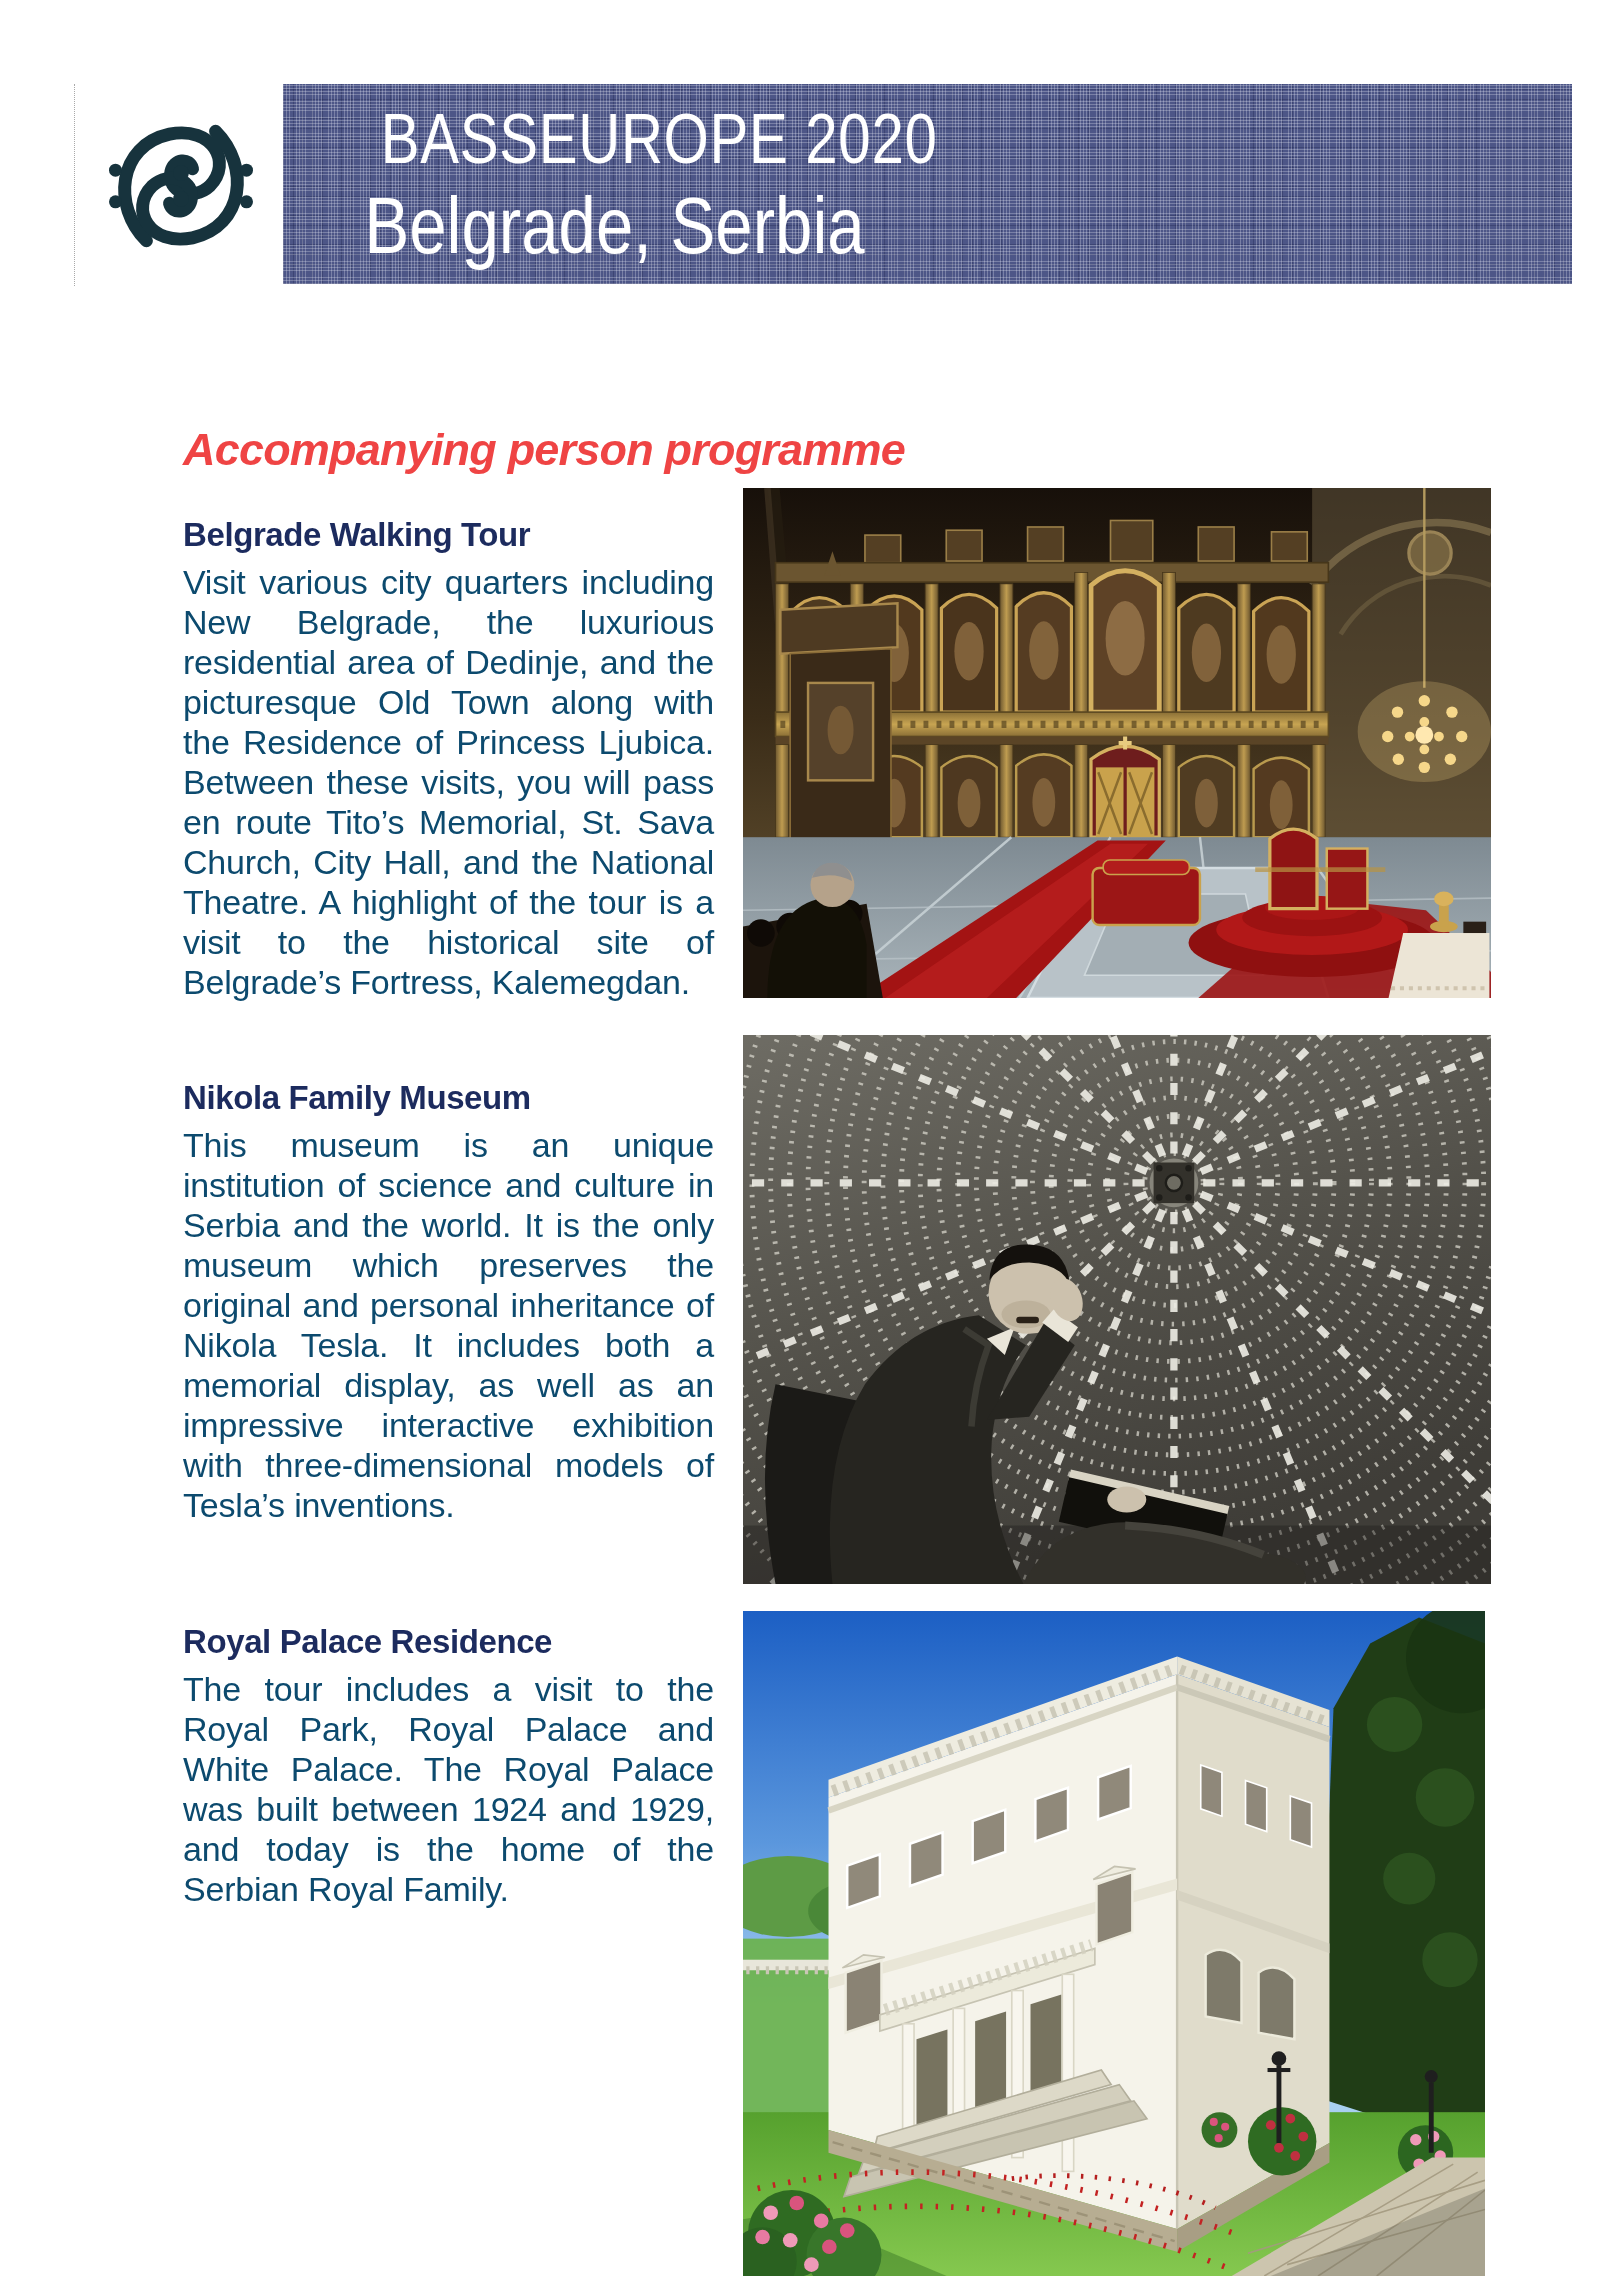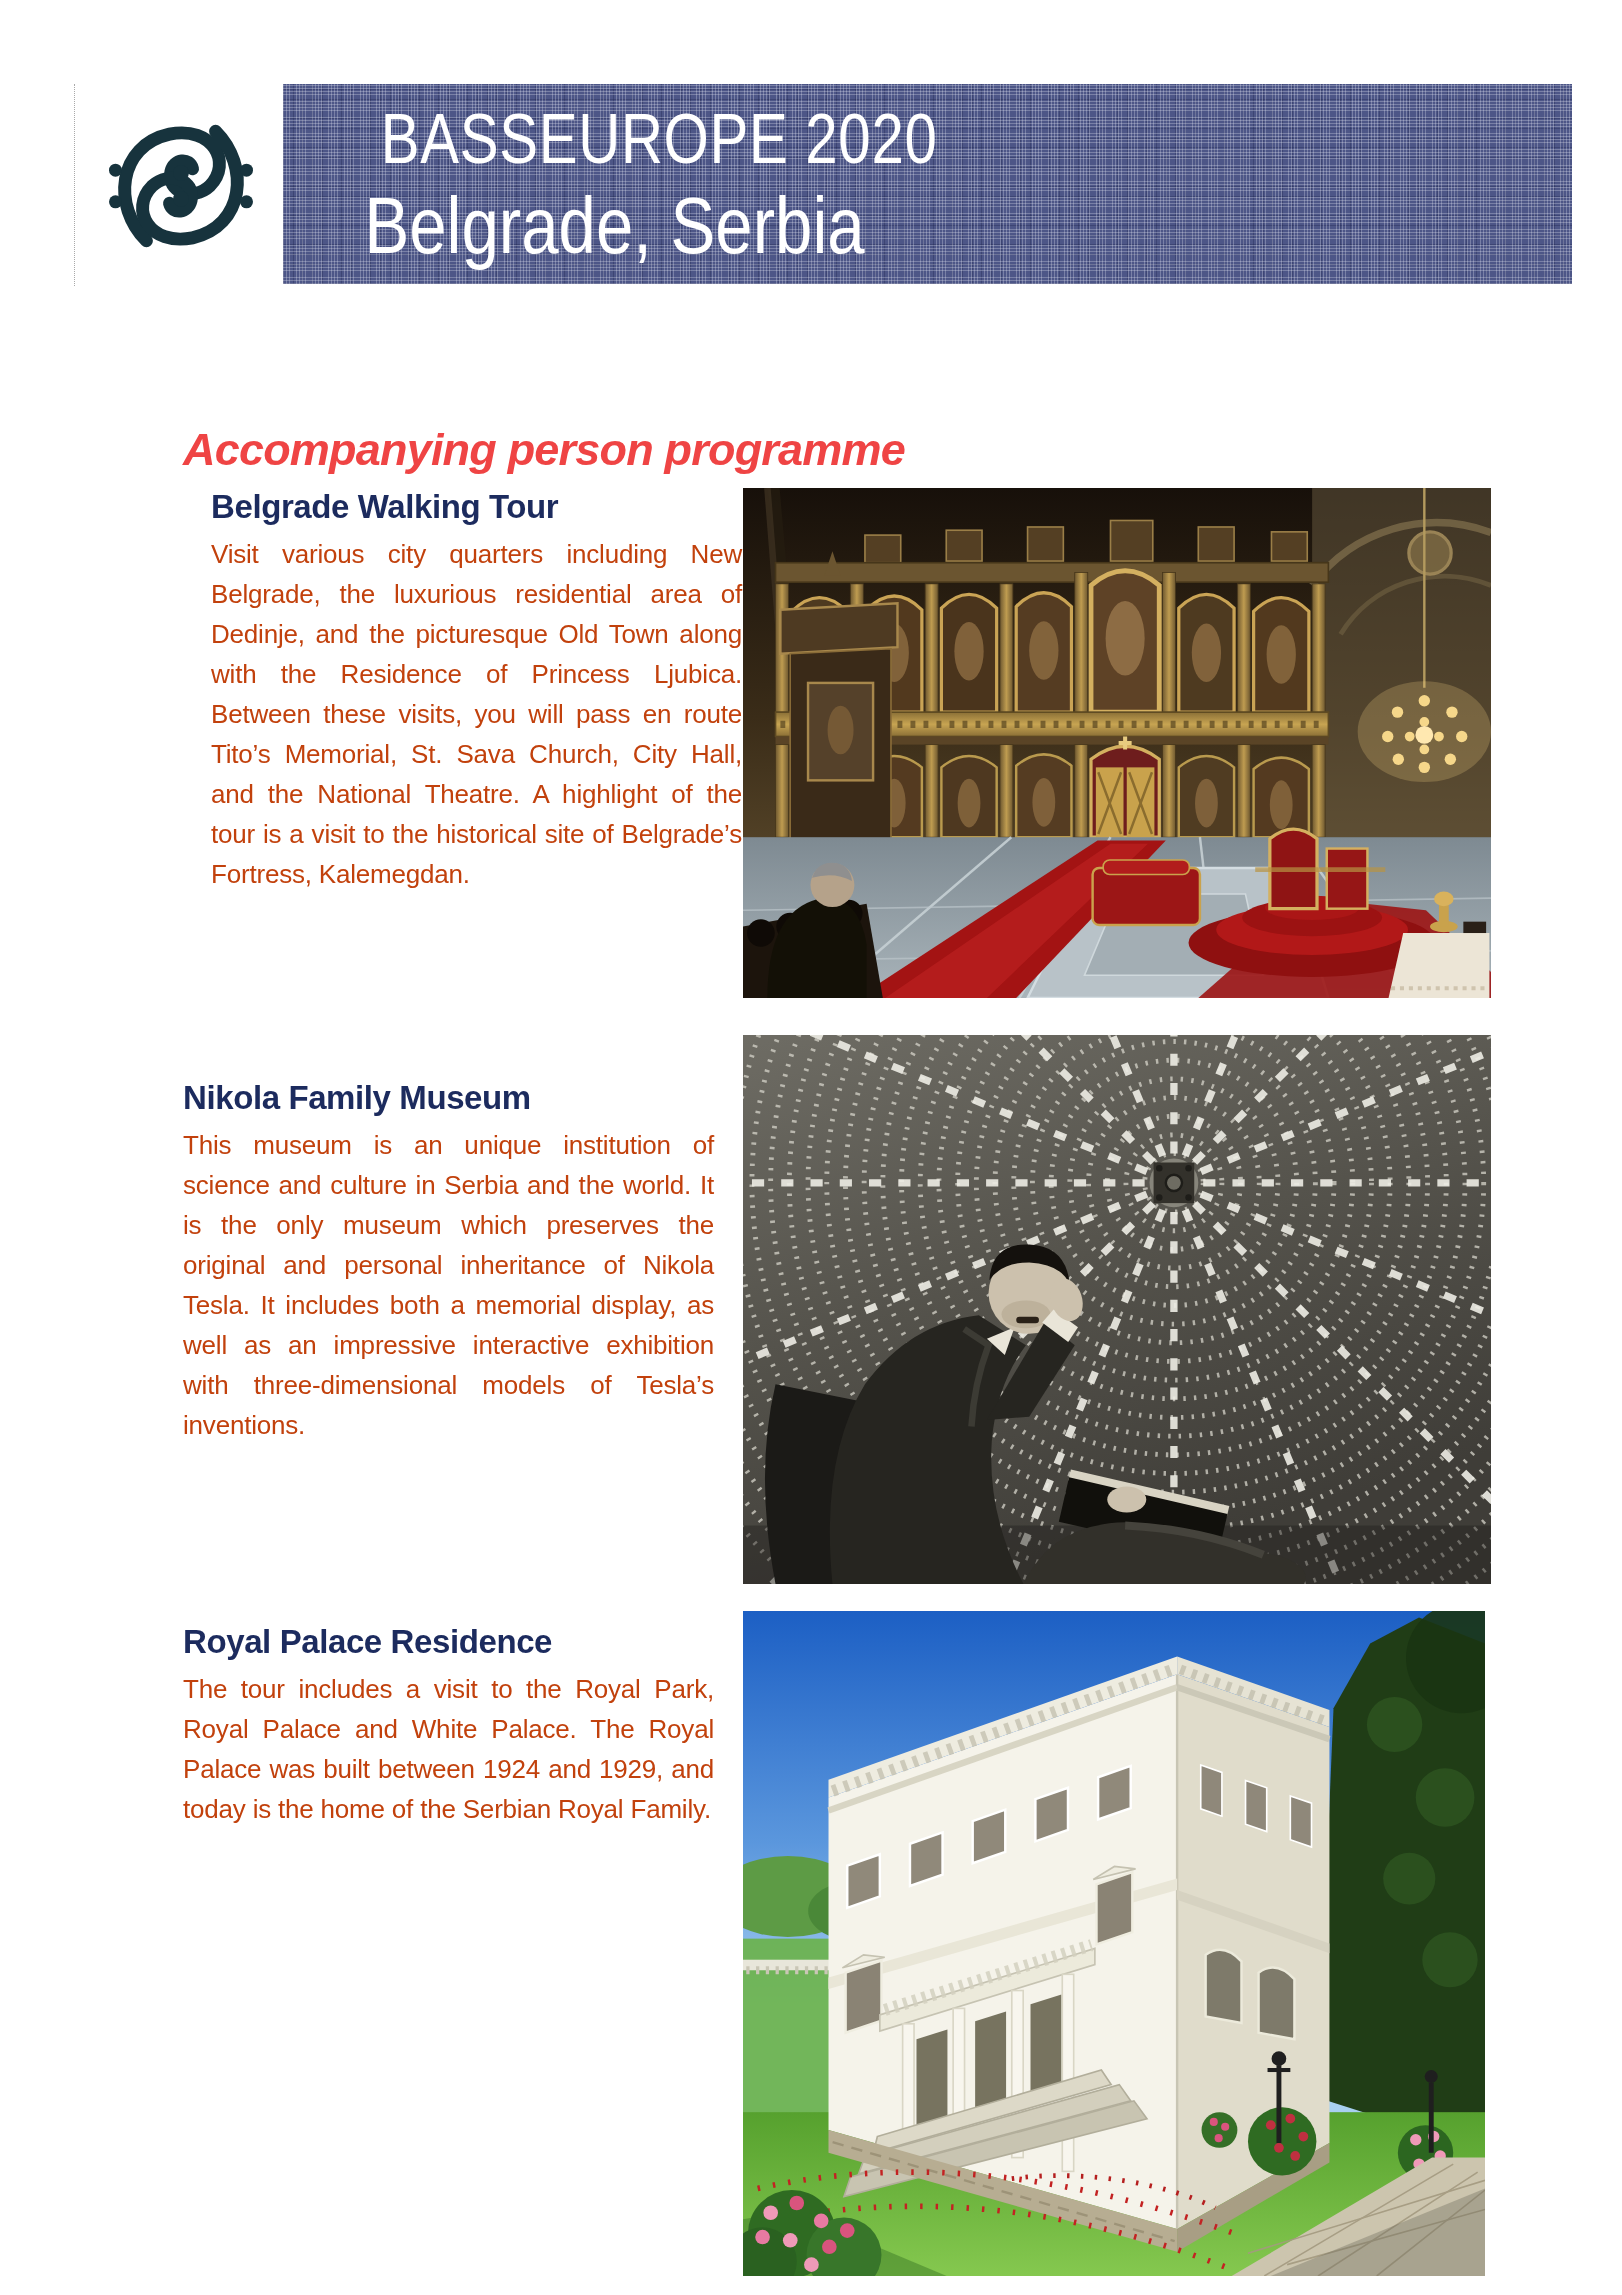--- a/index.html
+++ b/index.html
@@ -29,23 +29,23 @@
     transform:scaleX(0.82);transform-origin:center;font-weight:400;letter-spacing:0.8px;}
   .banner-line2{color:#fff;font-size:79px;line-height:1;white-space:nowrap;
     transform:scaleX(0.85);transform-origin:center;font-weight:400;}
   
   .page-title{
     position:absolute;left:183px;top:424px;margin:0;width:811px;
     font-size:45px;font-weight:700;color:#ef4444;letter-spacing:-0.8px;font-style:italic;
   }
   .text-block{position:absolute;left:183px;width:531px;}
   .text-block h2{margin:0 0 8px 0;font-size:33px;font-weight:700;color:#1c2b5e;letter-spacing:-0.4px;}
-  .text-block p{margin:0;font-size:26px;line-height:40px;color:#c2410c;
+  .text-block p{margin:0;font-size:34px;line-height:40px;color:#0c4a6e;
     text-align:justify;letter-spacing:-0.2px;}
-  .tb-1{top:488px;margin-left:28px;}
+  .tb-1{top:516px;}
   .tb-2{top:1079px;}
   .tb-3{top:1623px;}
   
   .photo{position:absolute;left:743px;margin:0;padding:0;}
   .photo svg{display:block;width:100%;height:100%;}
   .ph-1{top:488px;width:748px;height:510px;}
   .ph-2{top:1035px;width:748px;height:549px;}
   .ph-3{top:1611px;width:742px;height:665px;}
 </style>
 </head>

